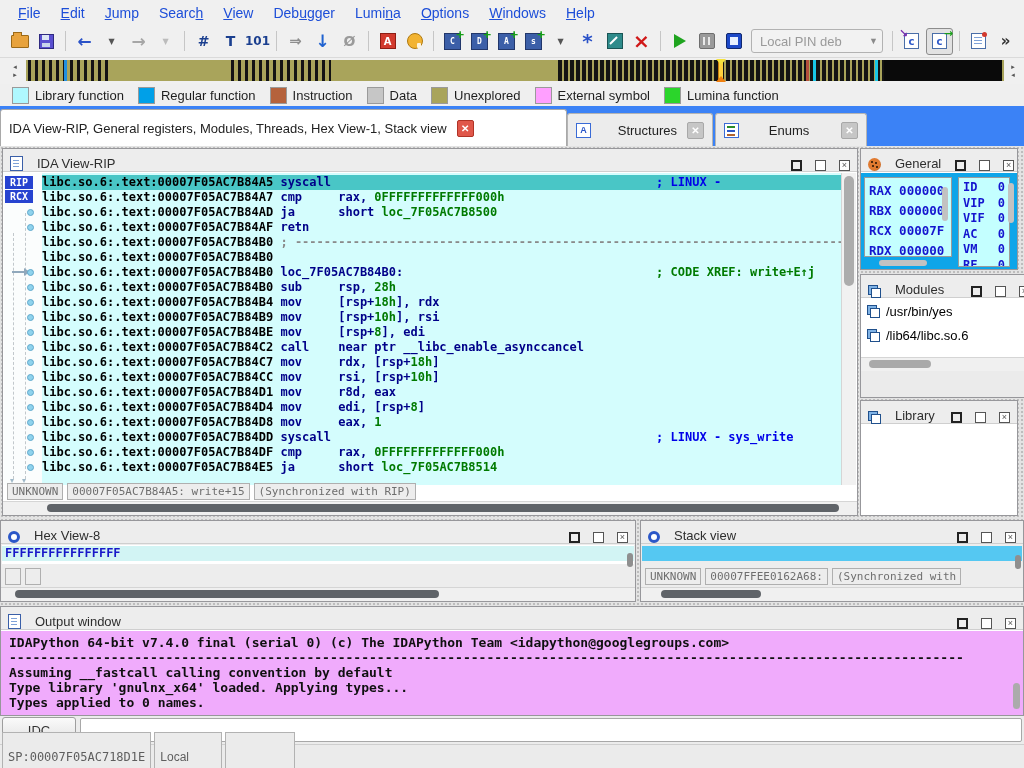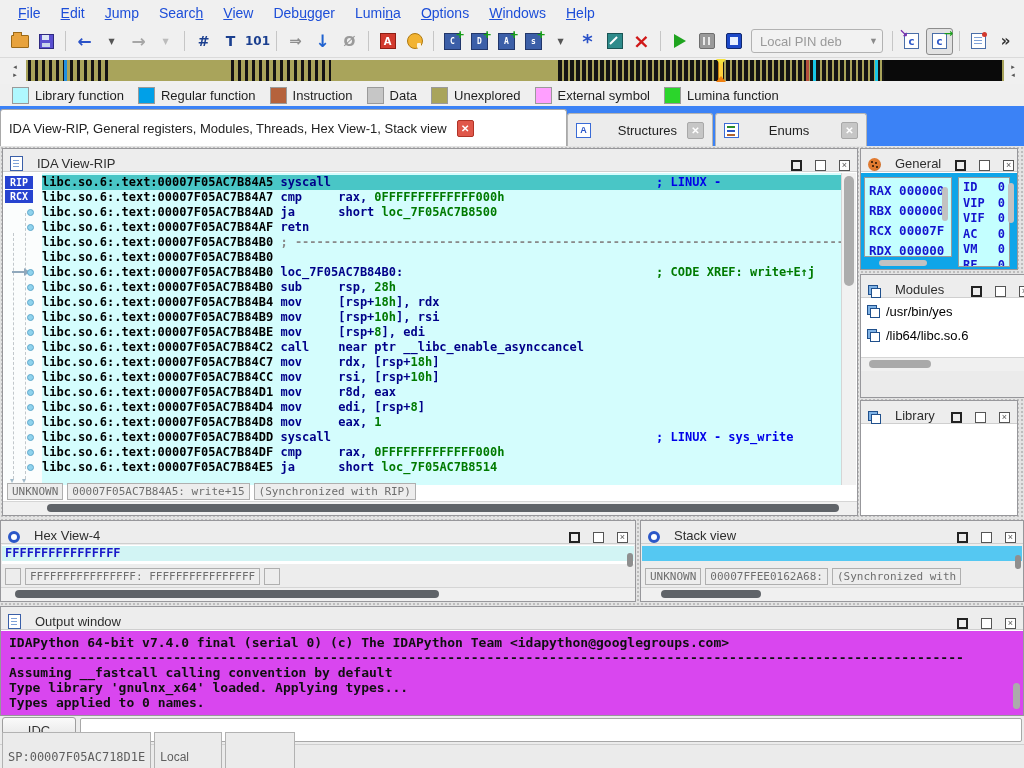--- a/index.html
+++ b/index.html
@@ -108,21 +108,21 @@
   .flagrow{height:15.5px;line-height:15.5px;display:flex;justify-content:space-between;}
   .pill{position:absolute;background:#C2C2C2;border-radius:4px;}
   .listhead{font-size:13px;color:#3C3C3C;padding:4px 6px;border-bottom:1px solid #EAEAEA;background:#FFF;display:flex;}
   .modrow{display:flex;align-items:center;gap:6px;font-size:13px;color:#000;padding:3px 6px;height:18px;}
   .throw{display:flex;align-items:center;font-size:13px;font-weight:bold;color:#000;height:24px;}
   
   .hexrow{position:absolute;top:25px;left:1px;right:1px;height:15px;background:#D2F4F4;font:bold 12px "DejaVu Sans Mono",monospace;color:#1818C8;padding-left:3px;white-space:pre;}
   .stackrow{position:absolute;top:25px;left:1px;right:1px;height:15px;background:#55C8F2;font:bold 12px "DejaVu Sans Mono",monospace;white-space:pre;overflow:hidden;}
   .stackrow .a{position:absolute;left:4px;color:#000089;}
   
-  .outbody{position:absolute;top:24px;left:0;right:0;bottom:0;background:#d946ef;font:bold 13px "DejaVu Sans Mono",monospace;line-height:15px;white-space:pre;overflow:hidden;color:#101010;padding:4px 0 3px 8px;}
+  .outbody{position:absolute;top:24px;left:0;right:0;bottom:0;background:#f0abfc;font:bold 13px "DejaVu Sans Mono",monospace;line-height:15px;white-space:pre;overflow:hidden;color:#101010;padding:4px 0 3px 8px;}
   
   .idcrow{position:absolute;top:716px;left:0;right:0;height:28px;background:#ECECEC;display:flex;align-items:center;padding:0 2px;box-sizing:border-box;gap:4px;}
   .idcbtn{width:72px;height:24px;background:linear-gradient(#FAFAFA,#E2E2E2);border:1px solid #9E9E9E;border-radius:3px;display:flex;align-items:center;justify-content:center;font-size:13px;color:#333;}
   .idcinput{flex:1;height:24px;background:#fff;border:1px solid #A8A8A8;border-radius:2px;font-size:13px;padding:0 4px;box-sizing:border-box;font-family:"Liberation Sans",sans-serif;}
   .statusbar{position:absolute;top:744px;left:0;right:0;height:24px;background:#EBEBEB;border-top:1px solid #CFCFCF;display:flex;align-items:center;padding-left:2px;gap:3px;}
   .schip{border:1px solid #B2B2B2;background:#EBEBEB;color:#5E5E5E;font:12px "DejaVu Sans Mono",monospace;height:17px;line-height:17px;padding:16px 5px;}
   .schip.sans{font-family:"Liberation Sans",sans-serif;}
 </style>
 </head>
 <body>
@@ -446,32 +446,31 @@
           <span class="wb wb-max"></span>
           <span class="wb wb-rest"></span>
           <span class="wb wb-close">×</span>
         </span>
     </div>
   </div>
 
   <div class="win" style="left:0;top:520px;width:636px;height:82px;background:#EDEDED;">
     <div class="tbar">
       <span class="icon-ring"></span>
-      <span>Hex View-4</span>
+      <span>Hex View-8</span>
       <span class="tbtns">
           <span class="wb wb-max"></span>
           <span class="wb wb-rest"></span>
           <span class="wb wb-close">×</span>
         </span>
     </div>
     <div class="abs" style="top:24px;left:1px;right:1px;height:19px;background:#fff;"></div>
     <div class="hexrow">FFFFFFFFFFFFFFFF</div>
     <div class="chips" style="left:4px;bottom:16px;">
         <span class="chip" style="width: 6px;"></span>
-        <span class="chip">FFFFFFFFFFFFFFFF: FFFFFFFFFFFFFFFF</span>
         <span class="chip" style="width: 6px;"></span>
       </div>
     <div class="hscroll">
       <div class="hthumb dark" style="left:14px;width:424px;"></div>
     </div>
     <div class="pill" style="right:2px;top:32px;width:6px;height:14px;background:#8F8F8F;"></div>
   </div>
 
   <div class="win" style="left:640px;top:520px;width:384px;height:82px;background:#EDEDED;">
     <div class="tbar">

